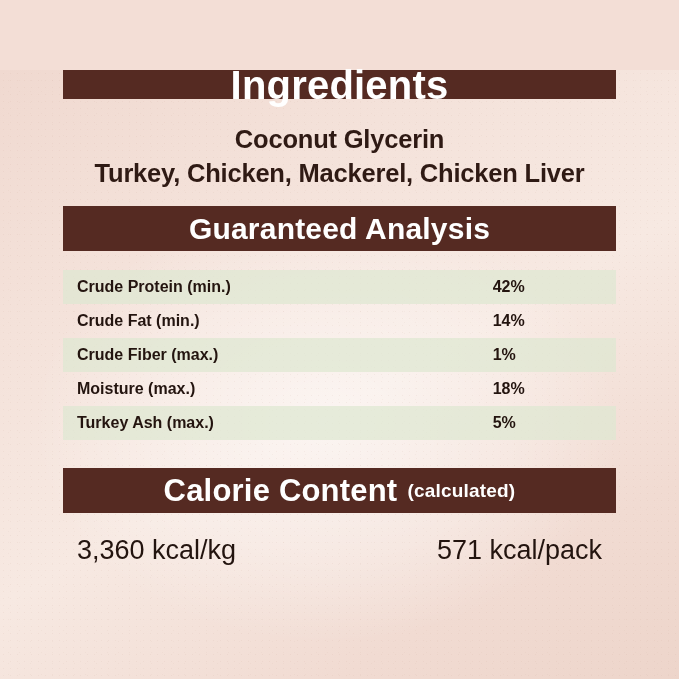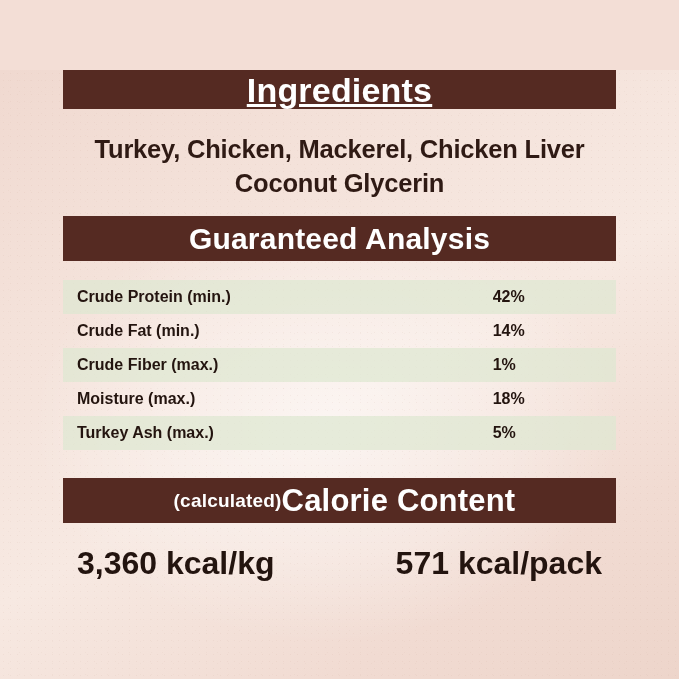--- a/index.html
+++ b/index.html
@@ -49,23 +49,22 @@
     font-weight: bold;
     letter-spacing: 0.2px;
     line-height: 1;
     display: flex;
     align-items: center;
     justify-content: center;
   }
 
   #ingredients-band {
     margin-top: 70px;
-    height: 39px;
-    font-size: 34px;
-    text-decoration: underline;
+    height: 29px;
+    font-size: 40px;
   }
 
   #ingredients-text {
     margin-top: 23px;
     text-align: center;
     color: #2f1a14;
     font-size: 25.5px;
     font-weight: bold;
     line-height: 1.34;
     letter-spacing: -0.2px;
@@ -118,37 +117,37 @@
 
   #calorie-values {
     margin-top: 22px;
     display: flex;
     justify-content: space-between;
     align-items: baseline;
     padding: 0 14px;
   }
   #calorie-values .kcal {
     color: #23140f;
-    font-size: 32px;
-    font-weight: bold;
+    font-size: 27px;
+    font-weight: normal;
   }
 </style>
 </head>
 <body>
 
 <div id="page">
   <div class="inner">
 
     <div class="band" id="ingredients-band">
       <span>Ingredients</span>
     </div>
 
     <div id="ingredients-text">
+      <div>Coconut Glycerin</div>
       <div>Turkey, Chicken, Mackerel, Chicken Liver</div>
-      <div>Coconut Glycerin</div>
     </div>
 
     <div class="band" id="analysis-band">
       <span>Guaranteed Analysis</span>
     </div>
 
     <table id="analysis-table">
       <tbody>
         <tr>
           <td>Crude Protein (min.)</td>
@@ -167,22 +166,22 @@
           <td class="value">18%</td>
         </tr>
         <tr>
           <td>Turkey Ash (max.)</td>
           <td class="value">5%</td>
         </tr>
       </tbody>
     </table>
 
     <div class="band" id="calorie-band">
+      <span id="calorie-title">Calorie Content</span>
       <span id="calorie-sub">(calculated)</span>
-      <span id="calorie-title">Calorie Content</span>
     </div>
 
     <div id="calorie-values">
       <span class="kcal">3,360 kcal/kg</span>
       <span class="kcal">571 kcal/pack</span>
     </div>
 
   </div>
 </div>
 

